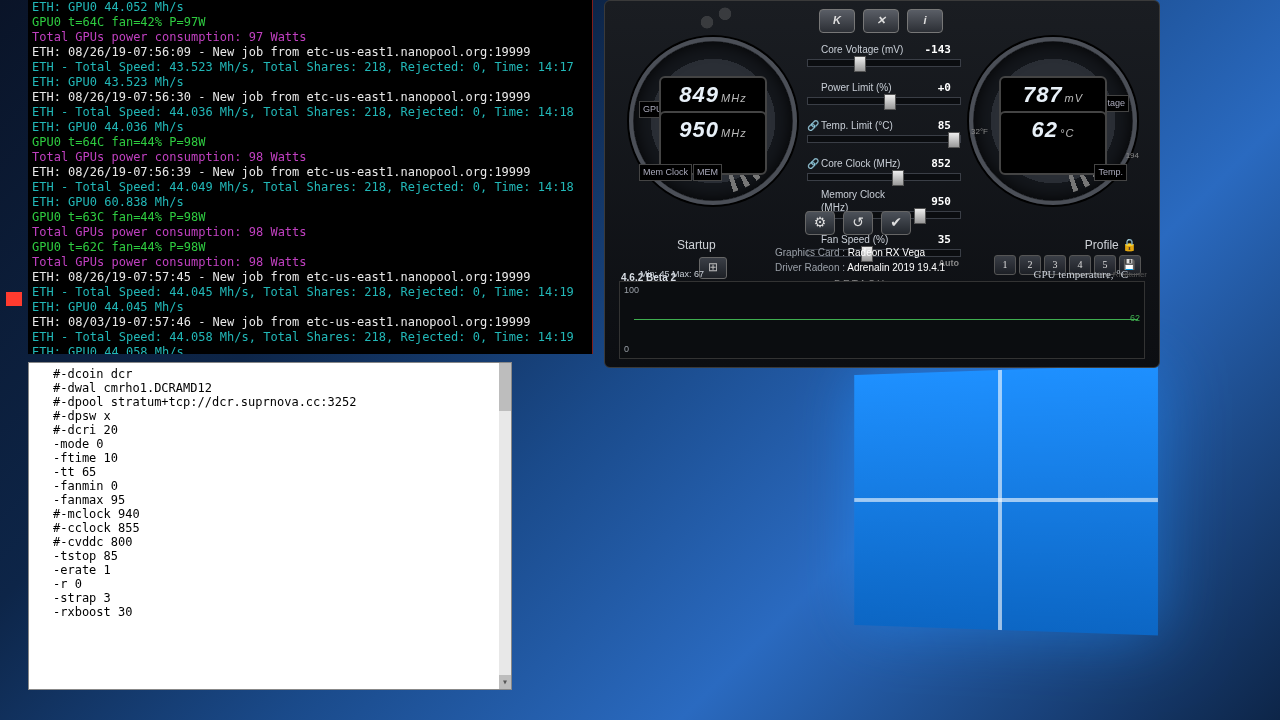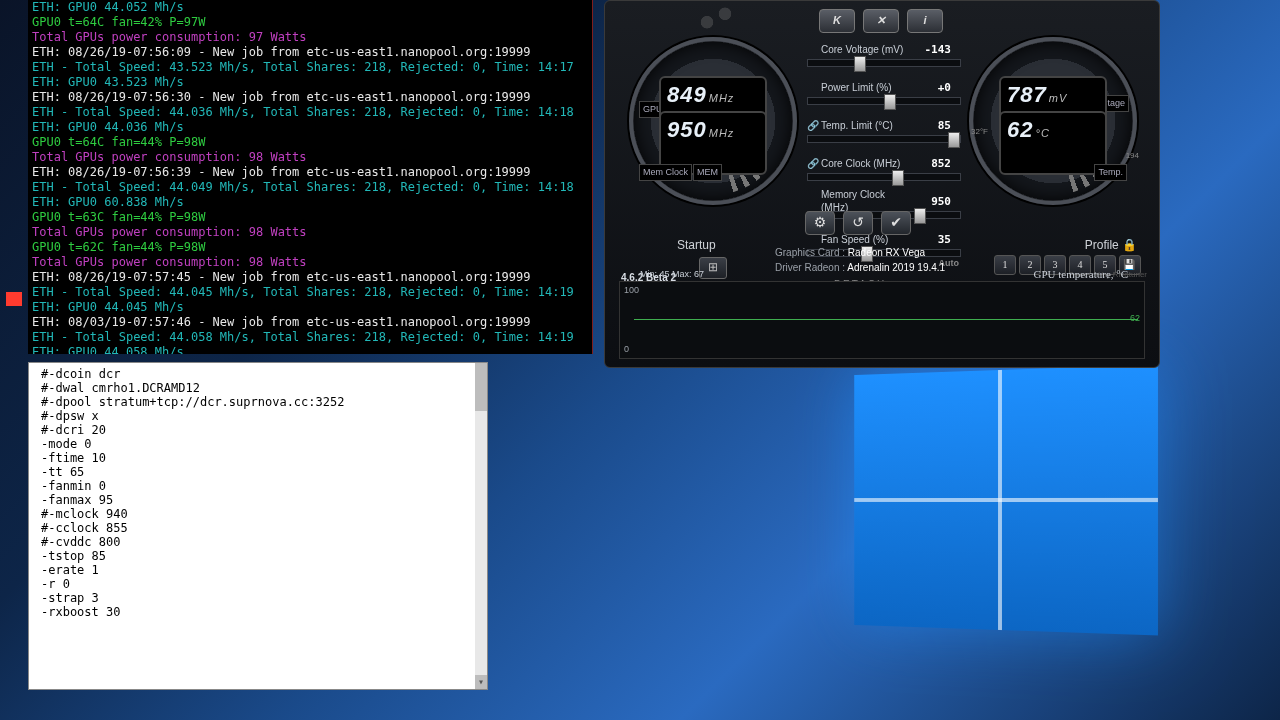--- a/index.html
+++ b/index.html
@@ -23,40 +23,40 @@
   .l-cyan{color:#22b8b8;}
   .l-green{color:#2ecc40;}
   .l-mag{color:#c040c0;}
 
   
   .redsq{position:absolute;left:6px;top:292px;width:16px;height:14px;background:#ff3b2f;}
 
   
   .editor{position:absolute;left:28px;top:362px;width:434px;height:318px;
     background:#fff;border:1px solid #888;font:12px/14px Consolas,monospace;color:#000;
-    padding:4px 12px;overflow:hidden;position:absolute;}
+    padding:4px 24px;overflow:hidden;position:absolute;}
   .editor .scrollbar{position:absolute;right:0;top:0;bottom:0;width:12px;background:#e8e8e8;}
   .editor .thumb{position:absolute;right:0;top:0;width:12px;height:48px;background:#bdbdbd;}
   .editor .arrow{position:absolute;right:0;bottom:0;width:12px;height:14px;background:#bdbdbd;color:#555;font-size:10px;text-align:center;}
 
   
   .ab{position:absolute;left:604px;top:0;width:554px;height:366px;
     background:linear-gradient(#1a1d22,#0c0e12);border:1px solid #3a3a3a;color:#cfd3d8;
     font:11px/13px "Segoe UI",Arial,sans-serif;border-radius:6px;overflow:hidden;}
   .ab .topbtns{position:absolute;left:214px;top:8px;display:flex;gap:8px;}
   .ab .tbtn{width:34px;height:22px;border-radius:4px;background:linear-gradient(#5a5e66,#2c2f35);
     border:1px solid #777;color:#ddd;text-align:center;font-style:italic;font-weight:bold;line-height:20px;}
   
   .gauge{position:absolute;width:160px;height:160px;border-radius:50%;
     background:radial-gradient(circle at 50% 50%,#2a2e35 0 55%,#14171c 55% 70%,#3b3f47 70% 80%,#1f2228 80% 100%);
     border:4px solid #4b4f57;box-shadow:inset 0 0 18px #000,0 0 0 2px #000;}
   .gaugeL{left:24px;top:36px;}
   .gaugeR{left:364px;top:36px;}
   .g-display{position:absolute;left:50%;top:42%;transform:translate(-50%,-50%);
-    width:92px;height:52px;background:#000;border-radius:6px;border:2px solid #444;text-align:left;
+    width:92px;height:52px;background:#000;border-radius:6px;border:2px solid #444;text-align:center;
     font:italic 700 22px/26px "Arial Black",sans-serif;color:#e8f0f8;padding:4px 6px;letter-spacing:1px;}
   .g-display.small{top:64%;}
   .g-unit{font-size:11px;font-weight:400;color:#bbb;margin-left:2px;}
   .g-lbl{position:absolute;font-size:9px;color:#aab;background:#000;padding:1px 3px;border:1px solid #444;}
   
   .ticks{position:absolute;inset:6px;border-radius:50%;
     background:conic-gradient(from 140deg,#777 0 4deg,transparent 4deg 10deg,#777 10deg 14deg,transparent 14deg 20deg,#777 20deg 24deg,transparent 24deg 260deg);}
   
   .sliders{position:absolute;left:202px;top:34px;width:152px;}
   .srow{display:flex;align-items:center;height:28px;gap:4px;}

